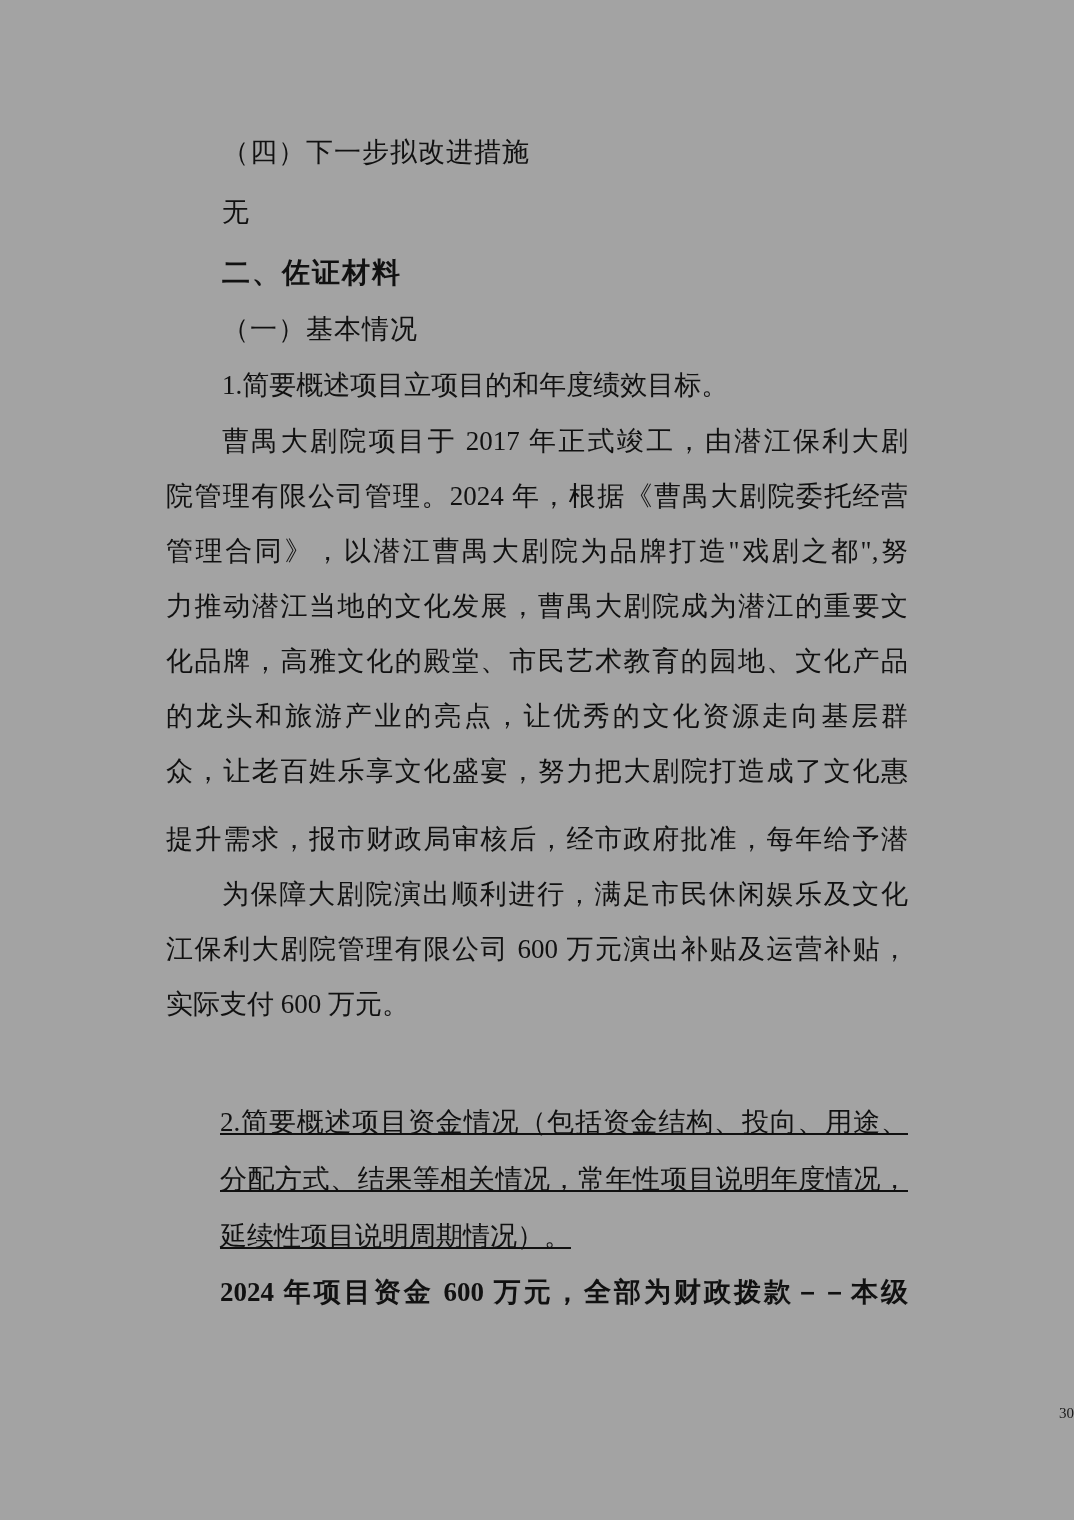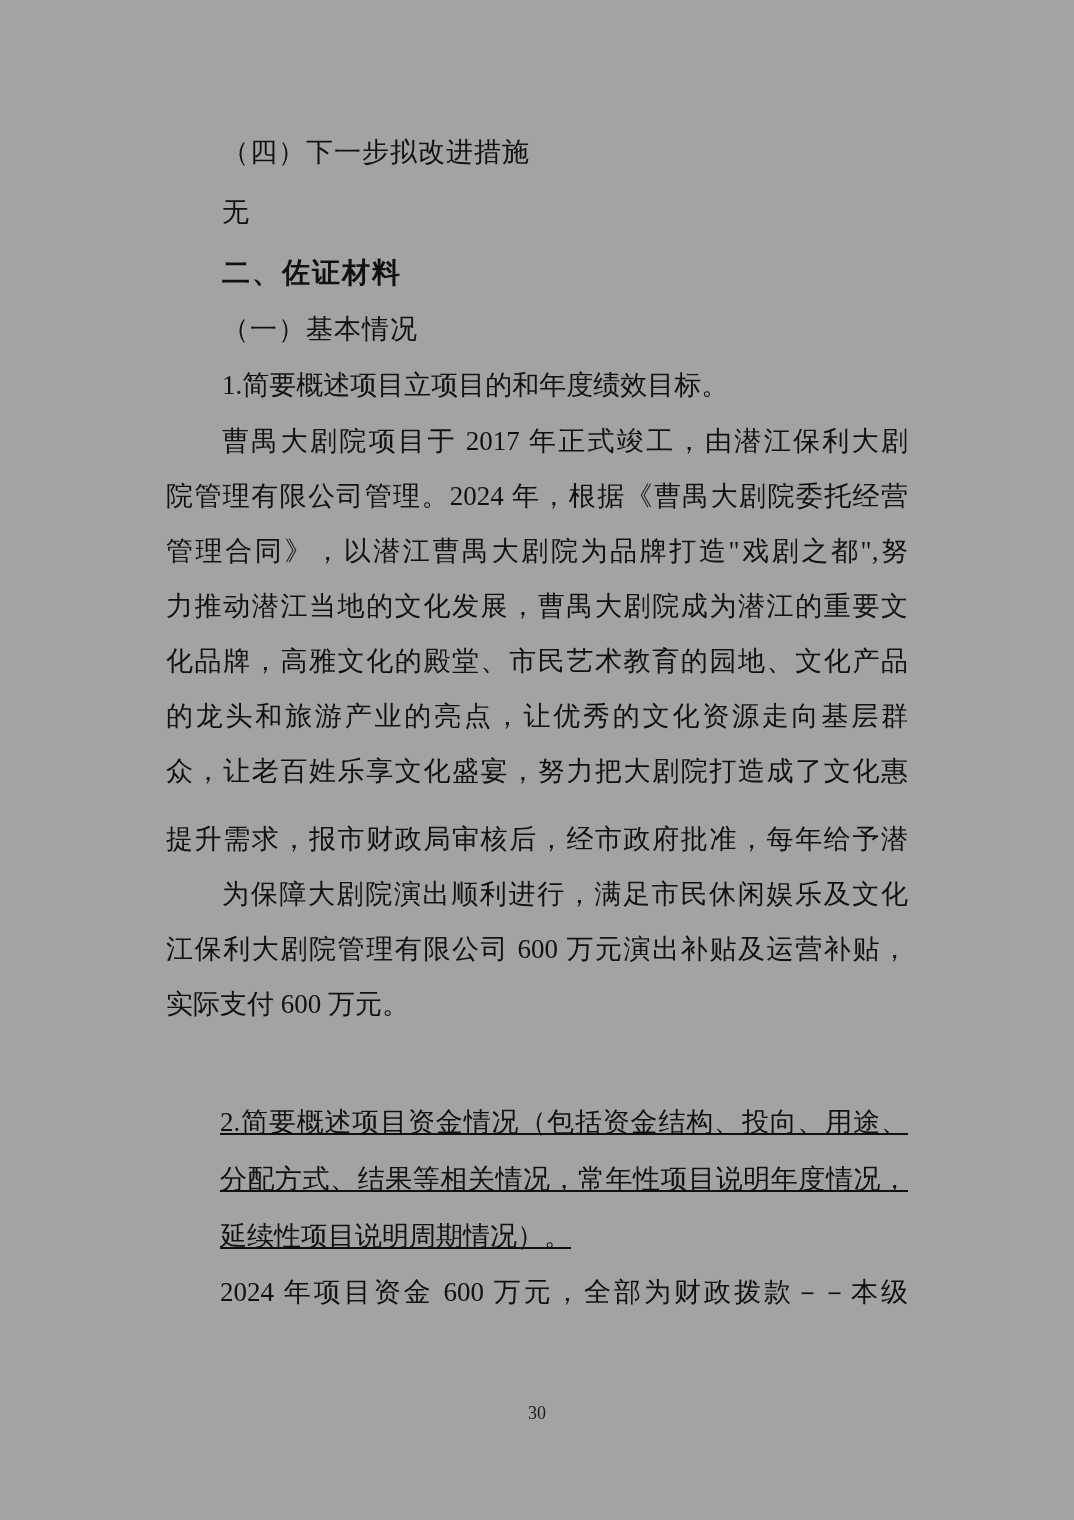--- a/index.html
+++ b/index.html
@@ -46,35 +46,35 @@
   .kai {
     letter-spacing: 1px;
   }
   .m-none   { margin-top: 5px; }
   .m-sec    { margin-top: 5px; }
   .m-sub    { margin-top: 2px; }
   .m-item1  { margin-top: 1px; }
   .m-para1  { margin-top: 1px; }
   .m-para2  { margin-top: 13px; }
   .m-item2  { margin-top: 62px; text-decoration: underline; }
-  .m-para3  { margin-top: -1px; }
+  .m-para3  { margin-top: -1px; font-weight: bold; }
   .block-indent {
     margin-left: 54px;
     width: 688px;
   }
   .block-indent .line {
     line-height: 57px;
   }
   .pageno {
     position: absolute;
     top: 1398px;
     left: 0;
     width: 100%;
-    text-align: center;
-    font-size: 18px;
+    text-align: right;
+    font-size: 15px;
     line-height: 30px;
     color: #1a1a1a;
   }
 </style>
 </head>
 <body>
 
 <div class="page">
 
   <div class="content">

